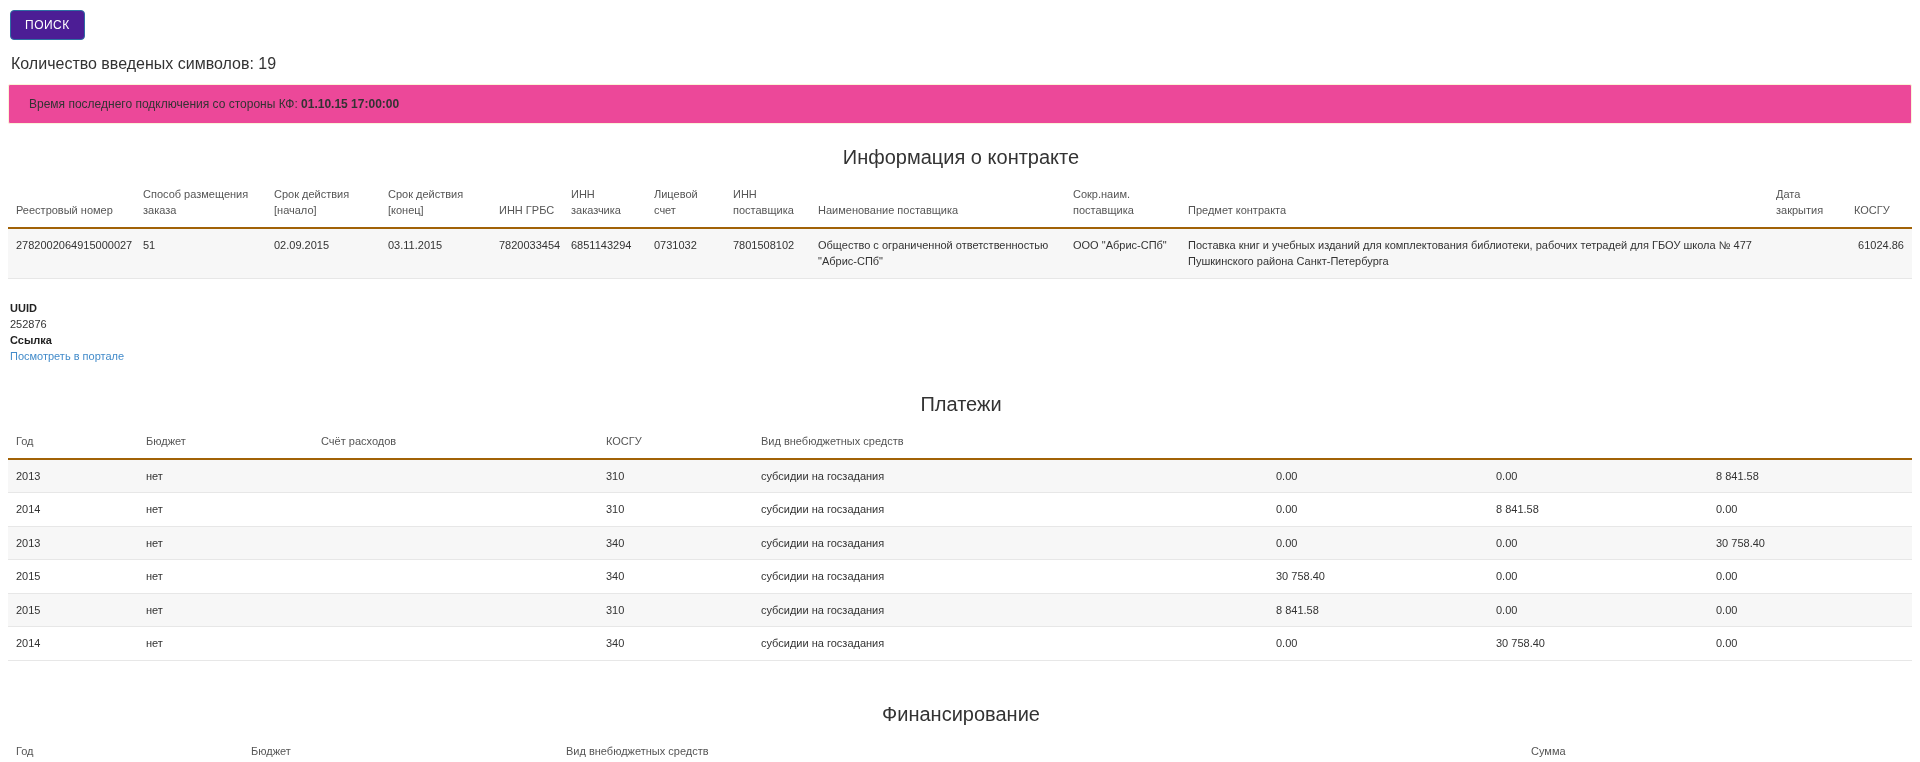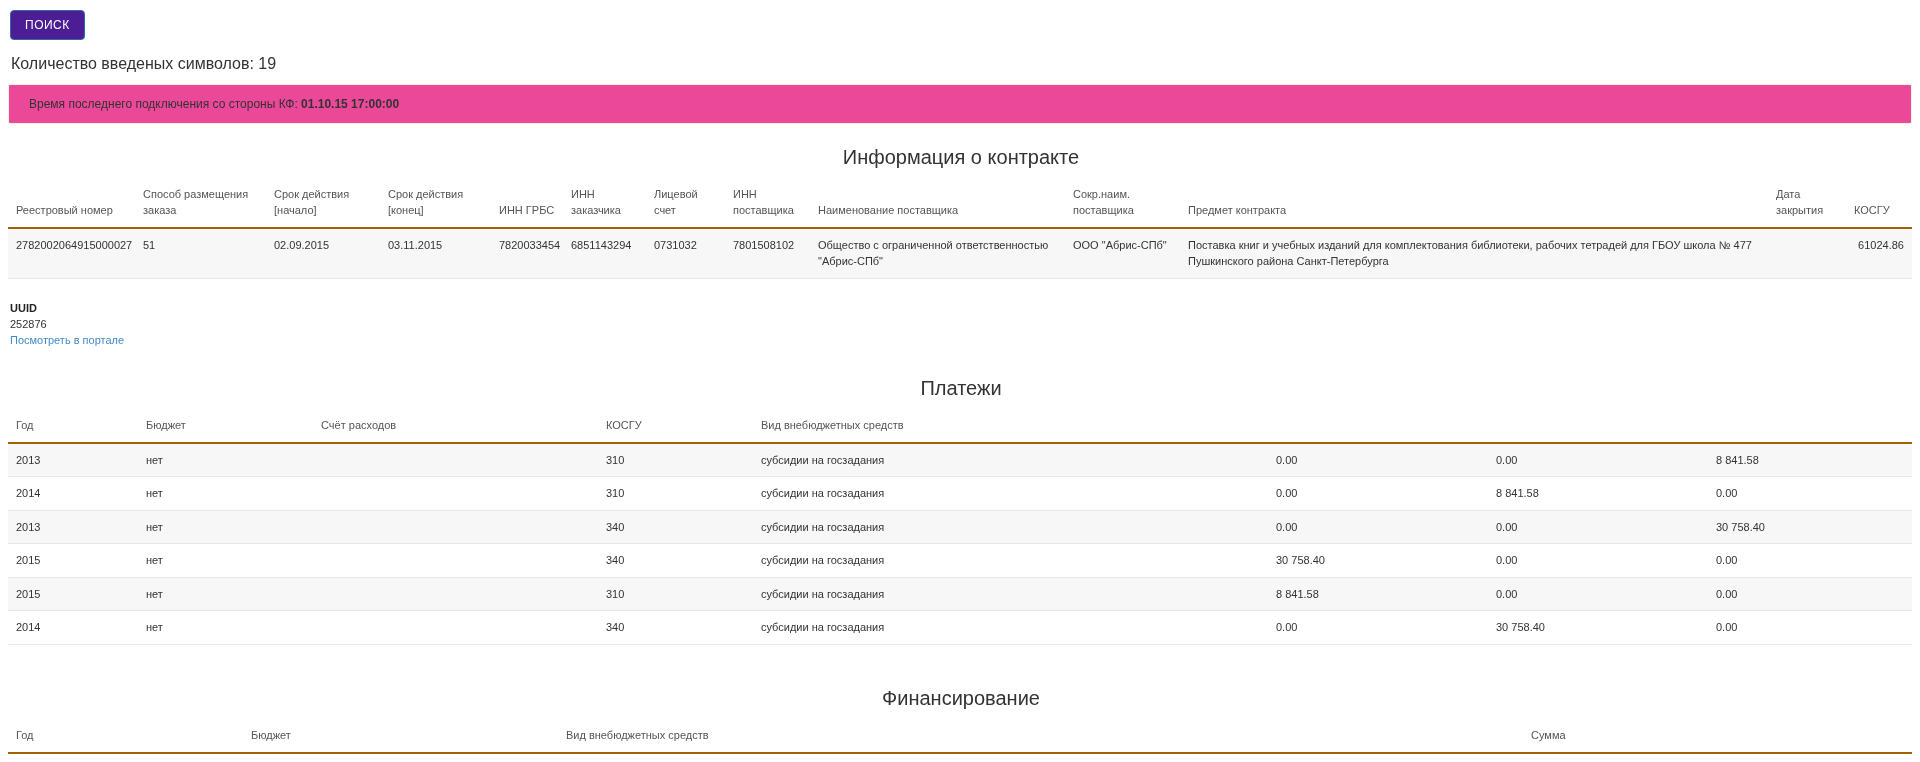--- a/index.html
+++ b/index.html
@@ -155,20 +155,21 @@
       <td>Поставка книг и учебных изданий для комплектования библиотеки, рабочих тетрадей для ГБОУ школа № 477 Пушкинского района Санкт-Петербурга</td>
       <td></td>
       <td class="num-right">61024.86</td>
     </tr>
   </tbody>
 </table>
 
 <div class="uuid-block">
   <div class="lbl">UUID</div>
   <div>252876</div>
+  <div class="lbl">Ссылка</div>
   <div><a class="portal-link">Посмотреть в портале</a></div>
 </div>
 
 <h2 class="section-title" style="margin-top:28px">Платежи</h2>
 
 <table class="data-table">
   <colgroup>
     <col style="width:130px">
       <col style="width:175px">
       <col style="width:285px">

